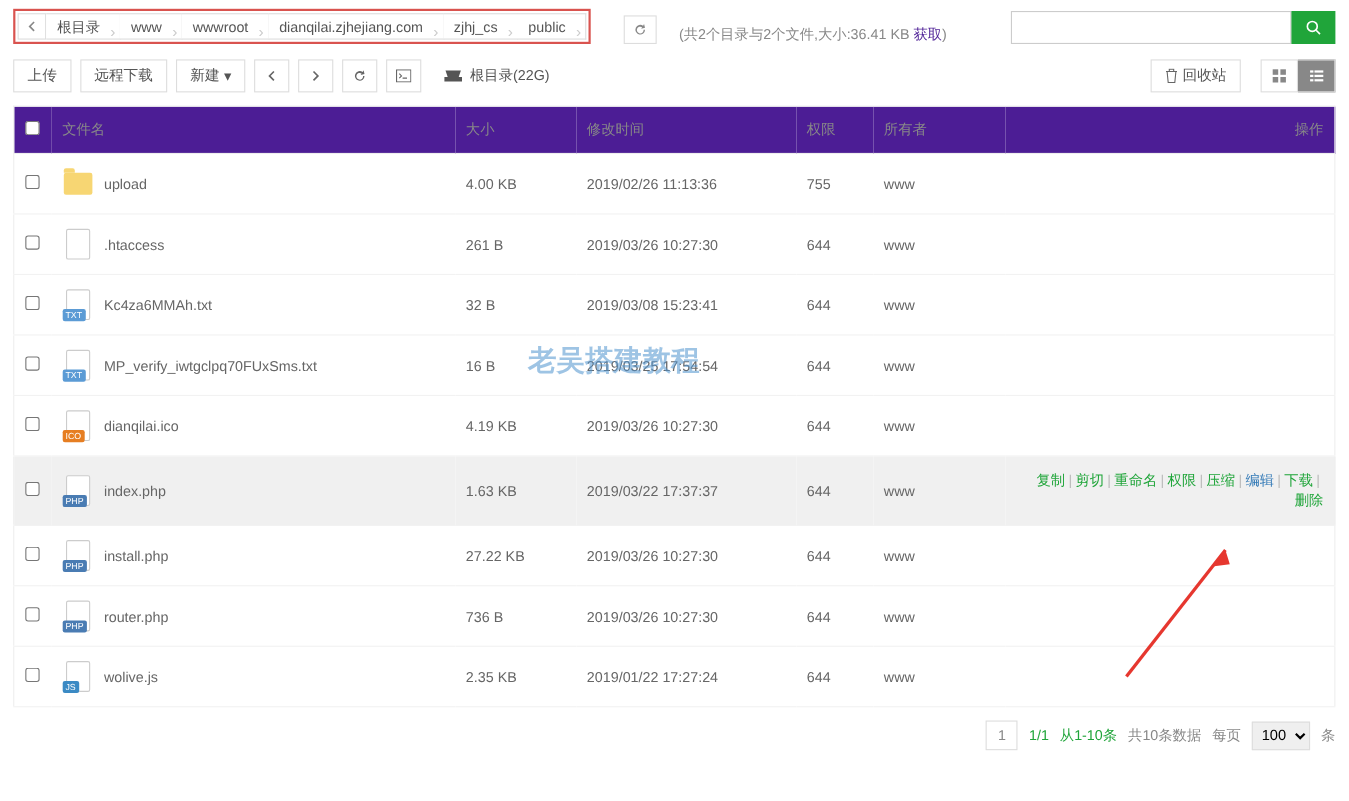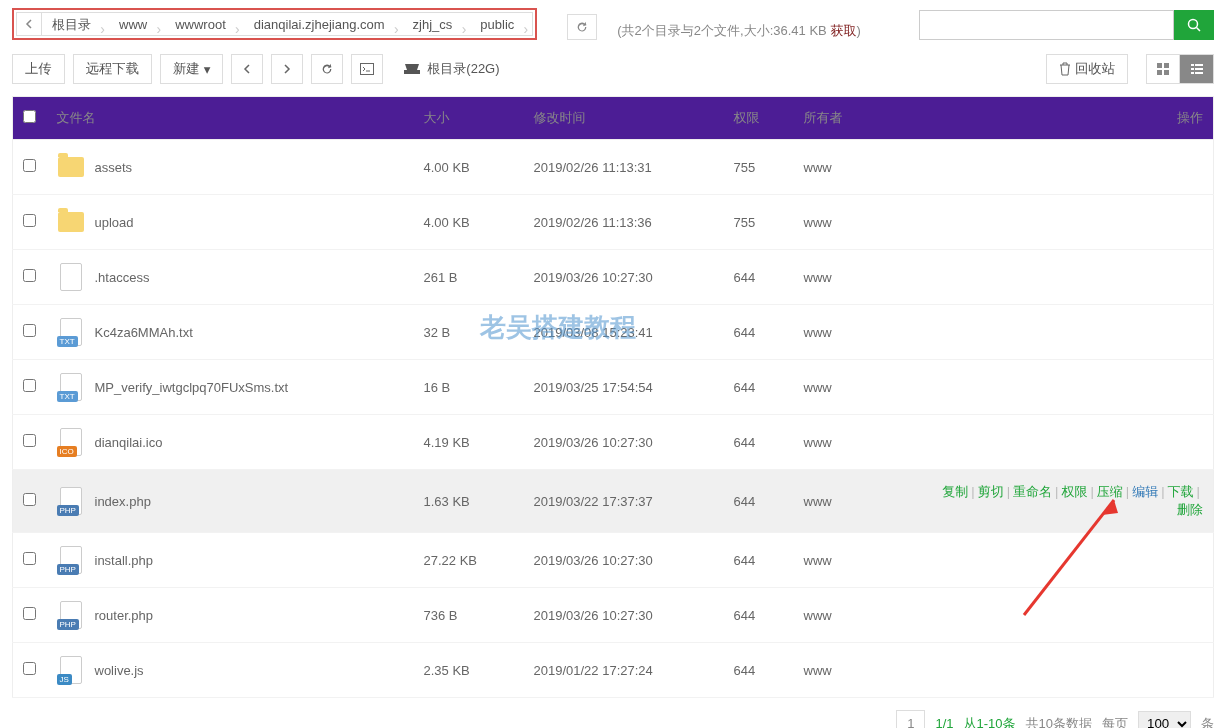--- a/index.html
+++ b/index.html
@@ -6,21 +6,21 @@
 body { font-family: "Microsoft YaHei", Arial, sans-serif; font-size: 13px; color: #666; background: #fff; width: 1226px; }
 .top-bar { display: flex; align-items: flex-end; padding: 8px 12px; gap: 10px; }
 .breadcrumb-box { display: flex; align-items: center; border: 2px solid #d9534f; padding: 2px; }
 .bc-back { width: 26px; height: 24px; border: 1px solid #ddd; display: flex; align-items: center; justify-content: center; cursor: pointer; background: #fff; }
 .bc-item { height: 24px; line-height: 24px; padding: 0 18px 0 10px; border: 1px solid #ddd; border-left: none; background: #fff; position: relative; cursor: pointer; color: #555; }
 .bc-item::after { content: ""; position: absolute; right: -1px; top: 3px; width: 12px; height: 18px; border-top: 1px solid #ddd; border-right: 1px solid #ddd; transform: skewX(30deg); background: #fff; display: none; }
 .bc-item + .bc-item { margin-left: -1px; }
 .chev { position: absolute; right: 4px; top: 4px; color: #ccc; font-size: 14px; }
 .refresh-btn { width: 30px; height: 26px; border: 1px solid #ddd; display: flex; align-items: center; justify-content: center; cursor: pointer; background: #fff; margin-left: 20px; }
 .summary { color: #888; margin-left: 10px; }
-.summary .acquire { color: #7f1d1d; cursor: pointer; }
+.summary .acquire { color: #4c1d95; cursor: pointer; }
 .search-wrap { margin-left: auto; display: flex; }
 .search-input { width: 255px; height: 30px; border: 1px solid #ccc; padding: 0 8px; outline: none; }
 .search-btn { width: 40px; height: 30px; background: #20a53a; border: none; color: #fff; cursor: pointer; display: flex; align-items: center; justify-content: center; }
 
 .toolbar { display: flex; align-items: center; padding: 6px 12px; gap: 8px; }
 .btn { height: 30px; padding: 0 12px; border: 1px solid #ddd; background: #fff; cursor: pointer; color: #555; display: inline-flex; align-items: center; gap: 4px; }
 .btn-icon { width: 32px; padding: 0; justify-content: center; }
 .disk-info { margin-left: 12px; color: #555; display: flex; align-items: center; gap: 6px; }
 .right-tools { margin-left: auto; display: flex; gap: 18px; }
 .view-toggle { display: flex; }
@@ -181,36 +181,20 @@
     </tr>
   </thead>
   <tbody id="file-rows">
       <tr>
         <td><input type="checkbox" style=""></td>
         <td>
           <div class="name-cell">
             <div class="icon-box">
               <div class="folder-icon"></div>
             </div>
-            <span>assets</span>
-          </div>
-        </td>
-        <td>4.00 KB</td>
-        <td>2019/02/26 11:13:31</td>
-        <td>755</td>
-        <td>www</td>
-        <td class="actions"></td>
-      </tr>
-      <tr>
-        <td><input type="checkbox" style=""></td>
-        <td>
-          <div class="name-cell">
-            <div class="icon-box">
-              <div class="folder-icon"></div>
-            </div>
             <span>upload</span>
           </div>
         </td>
         <td>4.00 KB</td>
         <td>2019/02/26 11:13:36</td>
         <td>755</td>
         <td>www</td>
         <td class="actions"></td>
       </tr>
       <tr>

